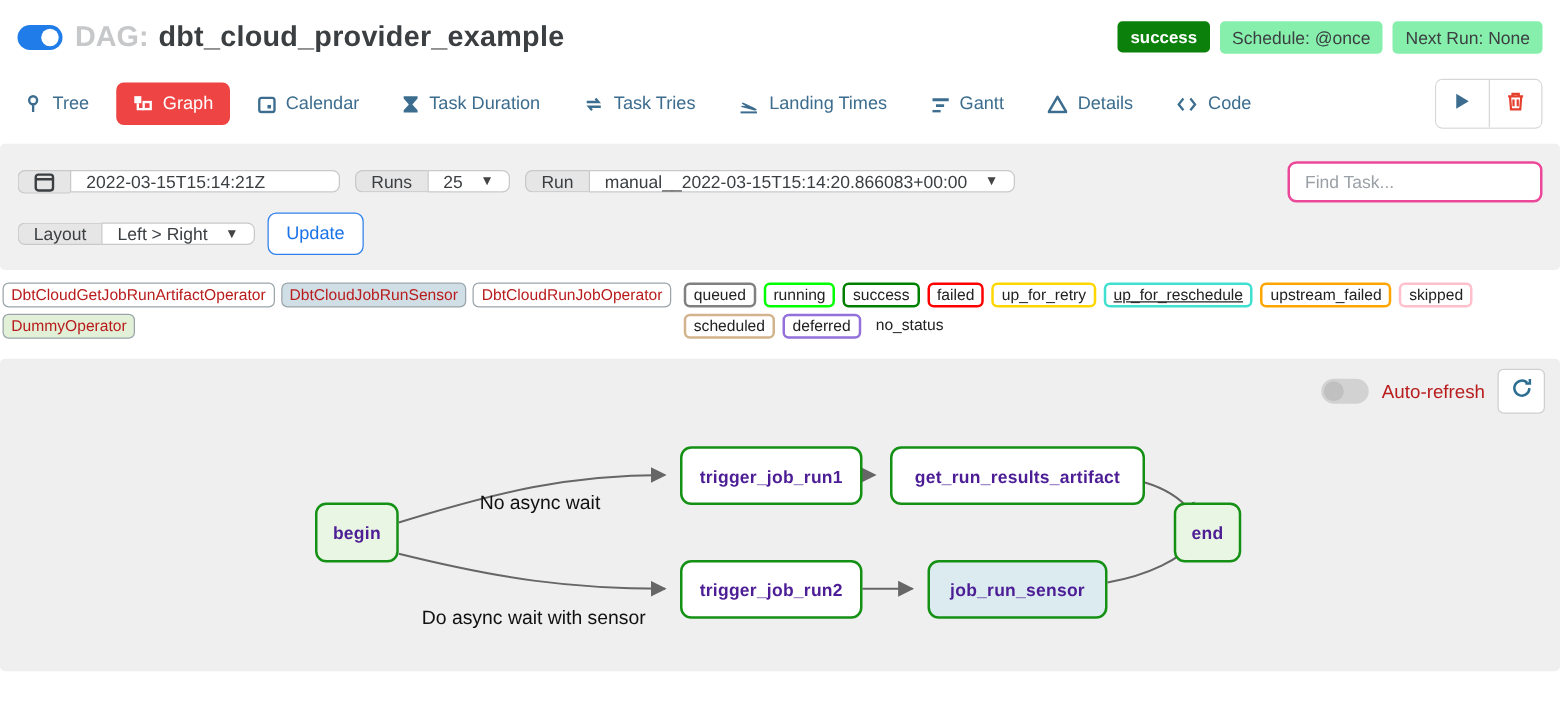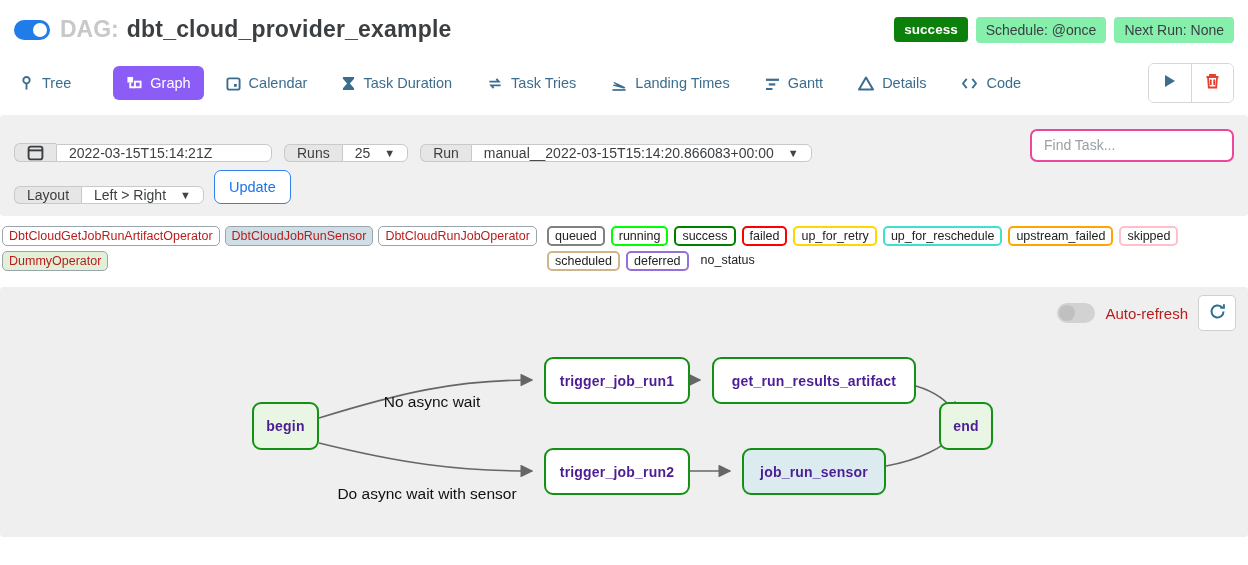--- a/index.html
+++ b/index.html
@@ -35,39 +35,39 @@
   .tabbar {
     display: flex; align-items: center;
     padding: 14px 14px 10px 6px;
   }
   .tab {
     display: flex; align-items: center; gap: 8px;
     color: #3c6d8e; font-size: 14.5px; font-weight: 500;
     padding: 9px 13px; border-radius: 6px; cursor: pointer; white-space: nowrap;
     margin-right: 9px;
   }
-  .tab.active { background: #8b5cf6; color: #ffffff; margin-left: 20px; }
+  .tab.active { background: #ef4444; color: #ffffff; }
   .tab svg { display: block; }
   .tab-actions {
     margin-left: auto; display: flex;
     border: 1px solid #d7d7d7; border-radius: 6px; overflow: hidden;
   }
   .tab-actions .abtn {
     width: 42px; height: 38px; display: flex; align-items: center; justify-content: center;
     background: #fff; cursor: pointer;
   }
   .tab-actions .abtn + .abtn { border-left: 1px solid #d7d7d7; }
   
   .filter-panel {
     background: #f0f0f0; border-radius: 4px;
     margin: 2px 0 0 0; padding: 13px 14px 12px 14px;
   }
   .filter-row { display: flex; align-items: center; }
   .filter-row + .filter-row { margin-top: 8px; }
-  .igroup { display: flex; align-items: flex-end; height: 34px; border-radius: 6px; }
+  .igroup { display: flex; align-items: center; height: 34px; border-radius: 6px; }
   .igroup + .igroup { margin-left: 12px; }
   .addon {
     display: flex; align-items: center; justify-content: center;
     background: #e6e6e6; border: 1px solid #c9c9c9; border-right: none;
     padding: 0 12px; font-size: 14px; color: #3b3f42;
     border-radius: 6px 0 0 6px;
   }
   .tinput, .tselect {
     background: #fff; border: 1px solid #c9c9c9;
     font-size: 14px; color: #3b3f42; padding: 0 12px;
@@ -285,21 +285,21 @@
     <span class="lbadge" style="background: rgb(208, 222, 230);">DbtCloudJobRunSensor</span>
     <span class="lbadge" style="background: rgb(255, 255, 255);">DbtCloudRunJobOperator</span>
     <span class="lbadge" style="background: rgb(226, 240, 216);">DummyOperator</span>
   </div>
   <div class="legend-states">
     <span class="sbadge" style="border-color: rgb(128, 128, 128);">queued</span>
     <span class="sbadge" style="border-color: rgb(0, 255, 0);">running</span>
     <span class="sbadge" style="border-color: rgb(0, 128, 0);">success</span>
     <span class="sbadge" style="border-color: rgb(255, 0, 0);">failed</span>
     <span class="sbadge" style="border-color: rgb(255, 215, 0);">up_for_retry</span>
-    <span class="sbadge" style="border-color: rgb(64, 224, 208);">up_for_reschedule</span>
+    <span class="sbadge" style="border-color: rgb(64, 224, 208); text-decoration: underline;">up_for_reschedule</span>
     <span class="sbadge" style="border-color: rgb(255, 165, 0);">upstream_failed</span>
     <span class="sbadge" style="border-color: rgb(255, 192, 203);">skipped</span>
     <span class="sbadge" style="border-color: rgb(210, 180, 140);">scheduled</span>
     <span class="sbadge" style="border-color: rgb(147, 112, 219);">deferred</span>
     <span class="sbadge noborder">no_status</span>
   </div>
 </div>
 
 <div class="graph-panel" id="graph-panel">
   <div class="graph-toolbar">

